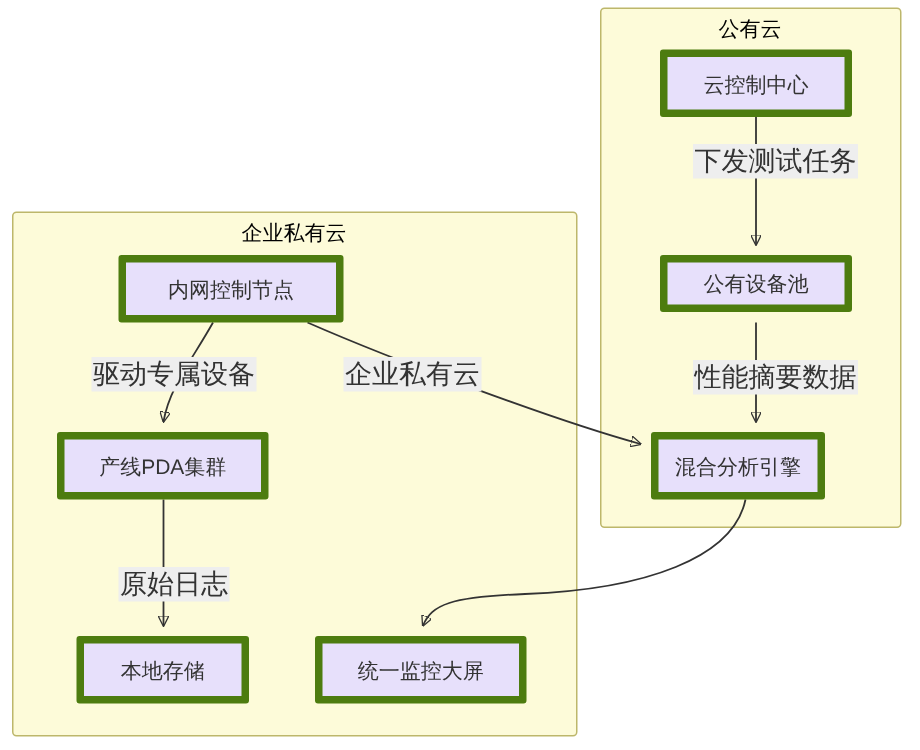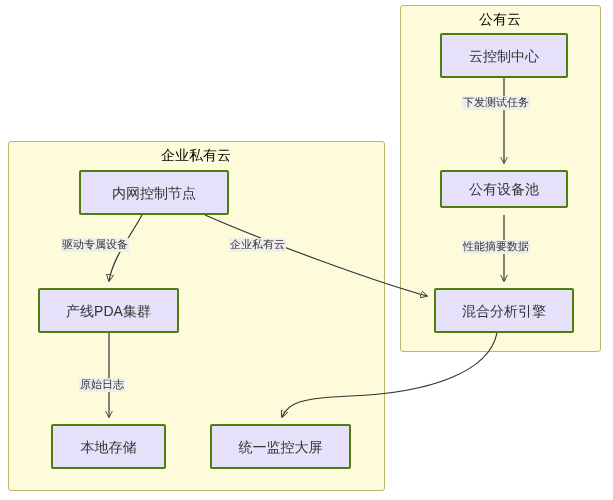--- a/index.html
+++ b/index.html
@@ -3,25 +3,25 @@
 <meta charset="utf-8">
 <style>
   html,body{margin:0;padding:0;background:#ffffff;}
   body{width:613px;height:500px;position:relative;overflow:hidden;
        font-family:"Liberation Sans","DejaVu Sans",sans-serif;}
   #canvas{position:absolute;left:0;top:0;width:613px;height:500px;}
 
   .cluster{position:absolute;background:#fdfbd9;border:1px solid #bdb76b;border-radius:3px;box-sizing:border-box;}
   .cluster-title{position:absolute;font-size:14px;color:#000000;text-align:center;white-space:nowrap;}
 
-  .node{position:absolute;background:#e7e0fb;border:2px solid #4d7c0f;border-radius:2px;
+  .node{position:absolute;background:#e7e0fb;border:5px solid #4d7c0f;border-radius:2px;
         box-sizing:border-box;display:flex;align-items:center;justify-content:center;}
   .node span{font-size:14px;color:#333333;white-space:nowrap;line-height:1;}
 
-  .elabel{position:absolute;font-size:11px;color:#333333;background:#eeeeee;
+  .elabel{position:absolute;font-size:18px;color:#333333;background:#eeeeee;
           white-space:nowrap;line-height:1.25;padding:0 1px;}
 
   svg.edges{position:absolute;left:0;top:0;width:613px;height:500px;overflow:visible;}
   svg.edges path{fill:none;stroke:#333333;stroke-width:1.2;}
 </style>
 </head>
 <body>
 
 <div id="canvas">
 
@@ -46,21 +46,21 @@
   </svg>
 
   <div class="node" style="left:440px;top:33px;width:128px;height:45px;">
     <span>云控制中心</span>
   </div>
 
   <div class="node" style="left:440px;top:170px;width:128px;height:38px;">
     <span>公有设备池</span>
   </div>
 
-  <div class="node" style="left:434px;top:288px;width:140px;height:45px;">
+  <div class="node" style="left:434px;top:288px;width:116px;height:45px;">
     <span>混合分析引擎</span>
   </div>
 
   <div class="node" style="left:38px;top:288px;width:141px;height:45px;">
     <span>产线PDA集群</span>
   </div>
 
   <div class="node" style="left:79px;top:170px;width:150px;height:45px;">
     <span>内网控制节点</span>
   </div>

